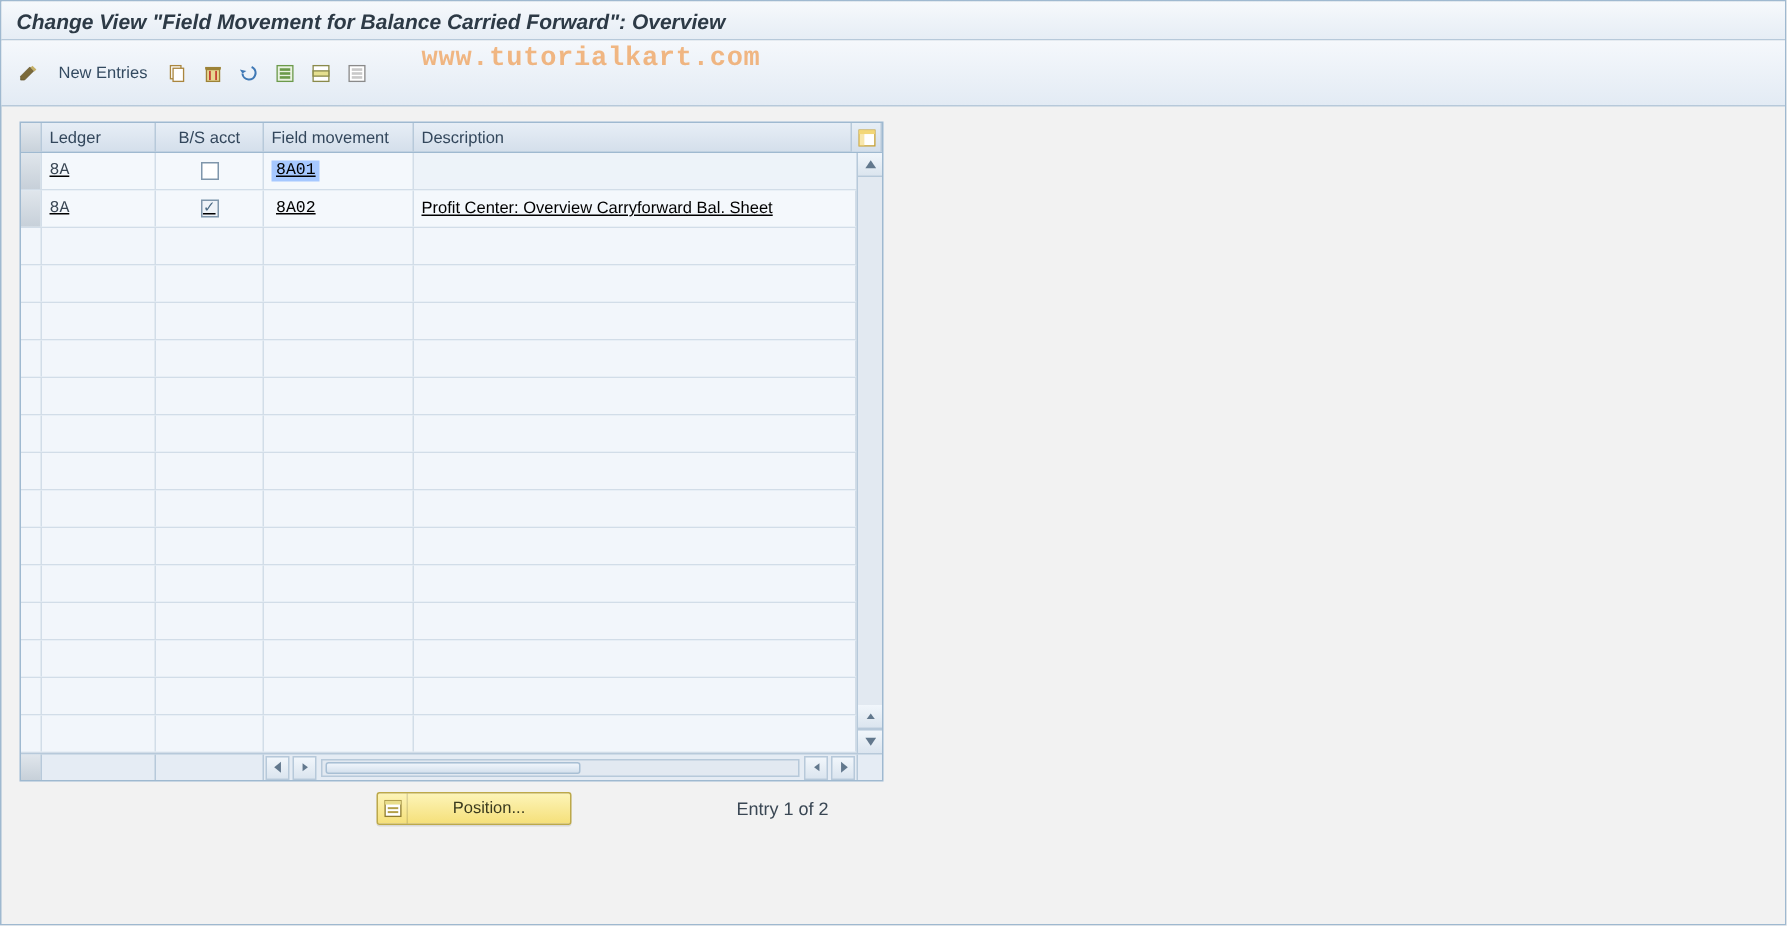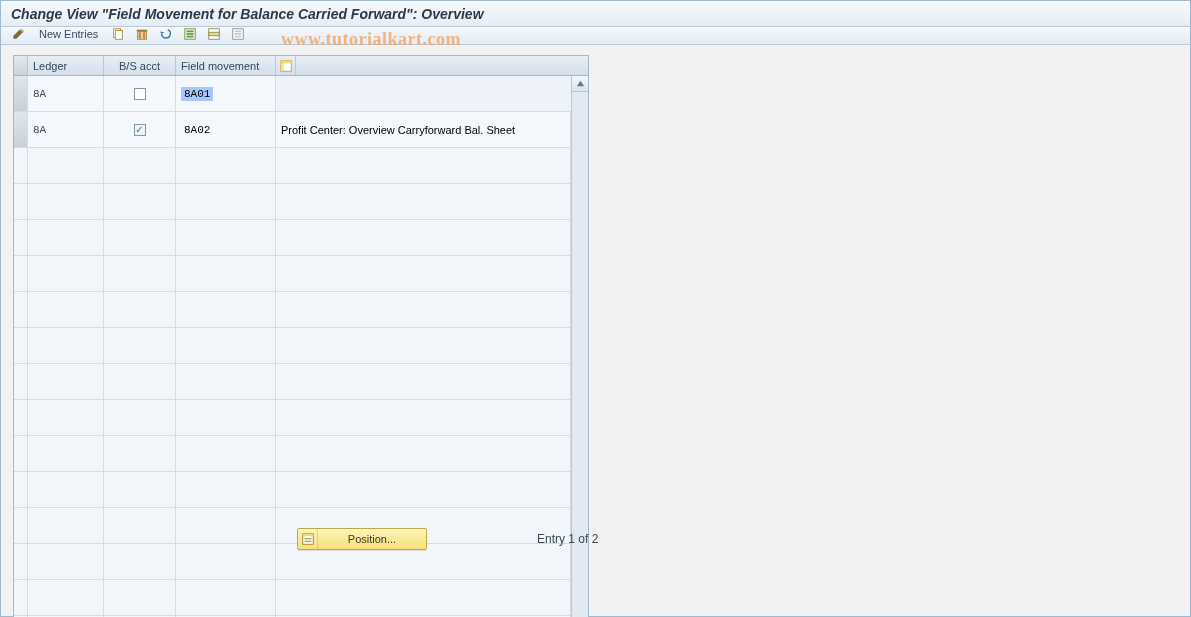--- a/index.html
+++ b/index.html
@@ -28,24 +28,24 @@
   }
   .title-text {
     font-style: italic;
     font-weight: bold;
     font-size: 14px;
     color: #2d3a46;
   }
 
   
   .toolbar {
-    height: 18px;
+    height: 44px;
     background: linear-gradient(#f5f8fc, #e3ebf4);
     border-bottom: 1px solid #b7c9da;
-    display: flex; align-items: flex-end;
+    display: flex; align-items: center;
     padding: 0 8px;
     gap: 4px;
     position: relative;
   }
   .tbtn {
     width: 20px; height: 20px;
     display: flex; align-items: center; justify-content: center;
     border: 1px solid transparent;
     border-radius: 2px;
     cursor: pointer;
@@ -54,21 +54,21 @@
   .new-entries {
     padding: 0 6px; height: 20px;
     display: flex; align-items: center;
     color: #334a60;
     cursor: pointer;
     border-radius: 2px;
   }
   .watermark {
     position: absolute;
     left: 280px; top: 2px;
-    font-family: Liberation Serif, serif;
+    font-family: Liberation Mono, monospace;
     font-size: 18px;
     color: #f0a15a;
     opacity: 0.75;
     pointer-events: none;
     letter-spacing: 0.5px;
     font-weight: 600;
   }
 
   
   .workarea {
@@ -101,22 +101,23 @@
   .col-desc    { flex: 1; }
   .col-cfg     { width: 20px; padding:0; justify-content:center; background: linear-gradient(#e7eef6,#d4dfeb);}
   .cfg-icon svg { width:14px; height:14px; }
 
   .grid-body {
     position: relative;
     display: flex;
   }
   .rows { flex: 1; }
   .row {
-    display: flex; height: 36px;
+    display: flex; height: 25px;
     border-bottom: 1px solid #d2dde8;
+    text-decoration: underline;
   }
   .cell {
     border-right: 1px solid #d2dde8;
     padding: 2px 5px;
     display:flex; align-items:center;
     font-size: 11px;
     background: #f4f8fc;
     overflow: hidden;
     white-space: nowrap;
   }
@@ -186,21 +187,21 @@
     position:absolute; left:2px; top:1px; height:8px; width:170px;
     background:linear-gradient(#f0f5fb,#d5e1ed);
     border:1px solid #a8bfd4; border-radius:2px;
   }
   .hs-right-stub{width:17px;height:100%;border-left:1px solid #b7c9da;}
 
   
   .footer-row {
     position:absolute;
     left: 250px; top: 527px;
-    display:flex; align-items:center; gap: 110px; margin-left: 46px;
+    display:flex; align-items:center; gap: 110px;
   }
   .position-btn {
     width: 130px; height: 22px;
     background: linear-gradient(#fdf4b8, #f5e07a);
     border:1px solid #bda94a;
     border-radius:2px;
     display:flex; align-items:center;
     cursor:pointer;
     box-shadow: 0 1px 0 rgba(0,0,0,0.1);
   }
@@ -279,20 +280,21 @@
   </div>
 
   <div class="workarea">
     <div class="grid-wrap">
 
       <div class="grid-head">
         <div class="col-head col-sel"></div>
         <div class="col-head col-ledger">Ledger</div>
         <div class="col-head col-bsacct">B/S acct</div>
         <div class="col-head col-fmove">Field movement</div>
+        <div class="col-head col-desc">Description</div>
         <div class="col-head col-cfg cfg-icon">
           <svg viewBox="0 0 16 16">
             <rect x="2" y="2" width="12" height="12" fill="#fff" stroke="#c7a238"></rect>
             <rect x="2" y="2" width="12" height="3" fill="#f3d777"></rect>
             <rect x="2" y="2" width="4" height="12" fill="#f3d777" opacity="0.6"></rect>
           </svg>
         </div>
       </div>
 
       <div class="grid-body">

